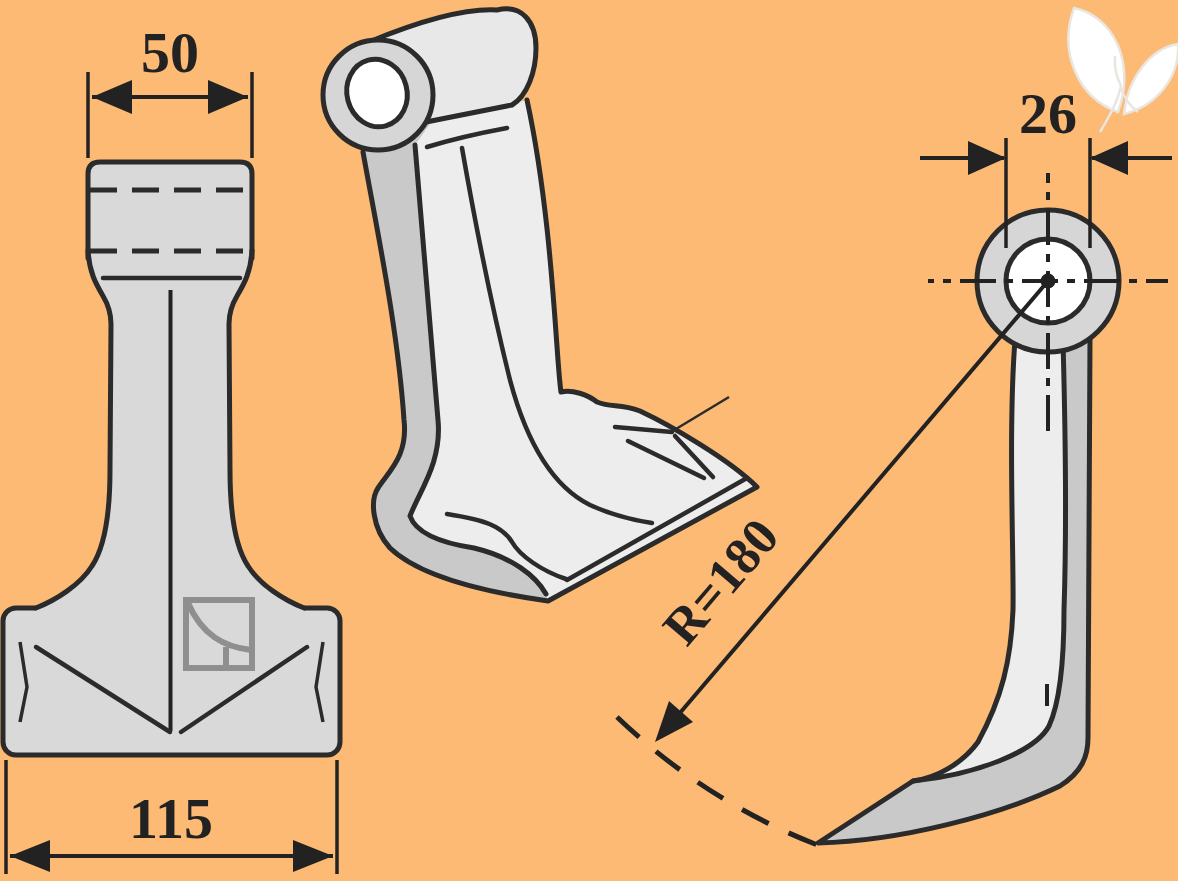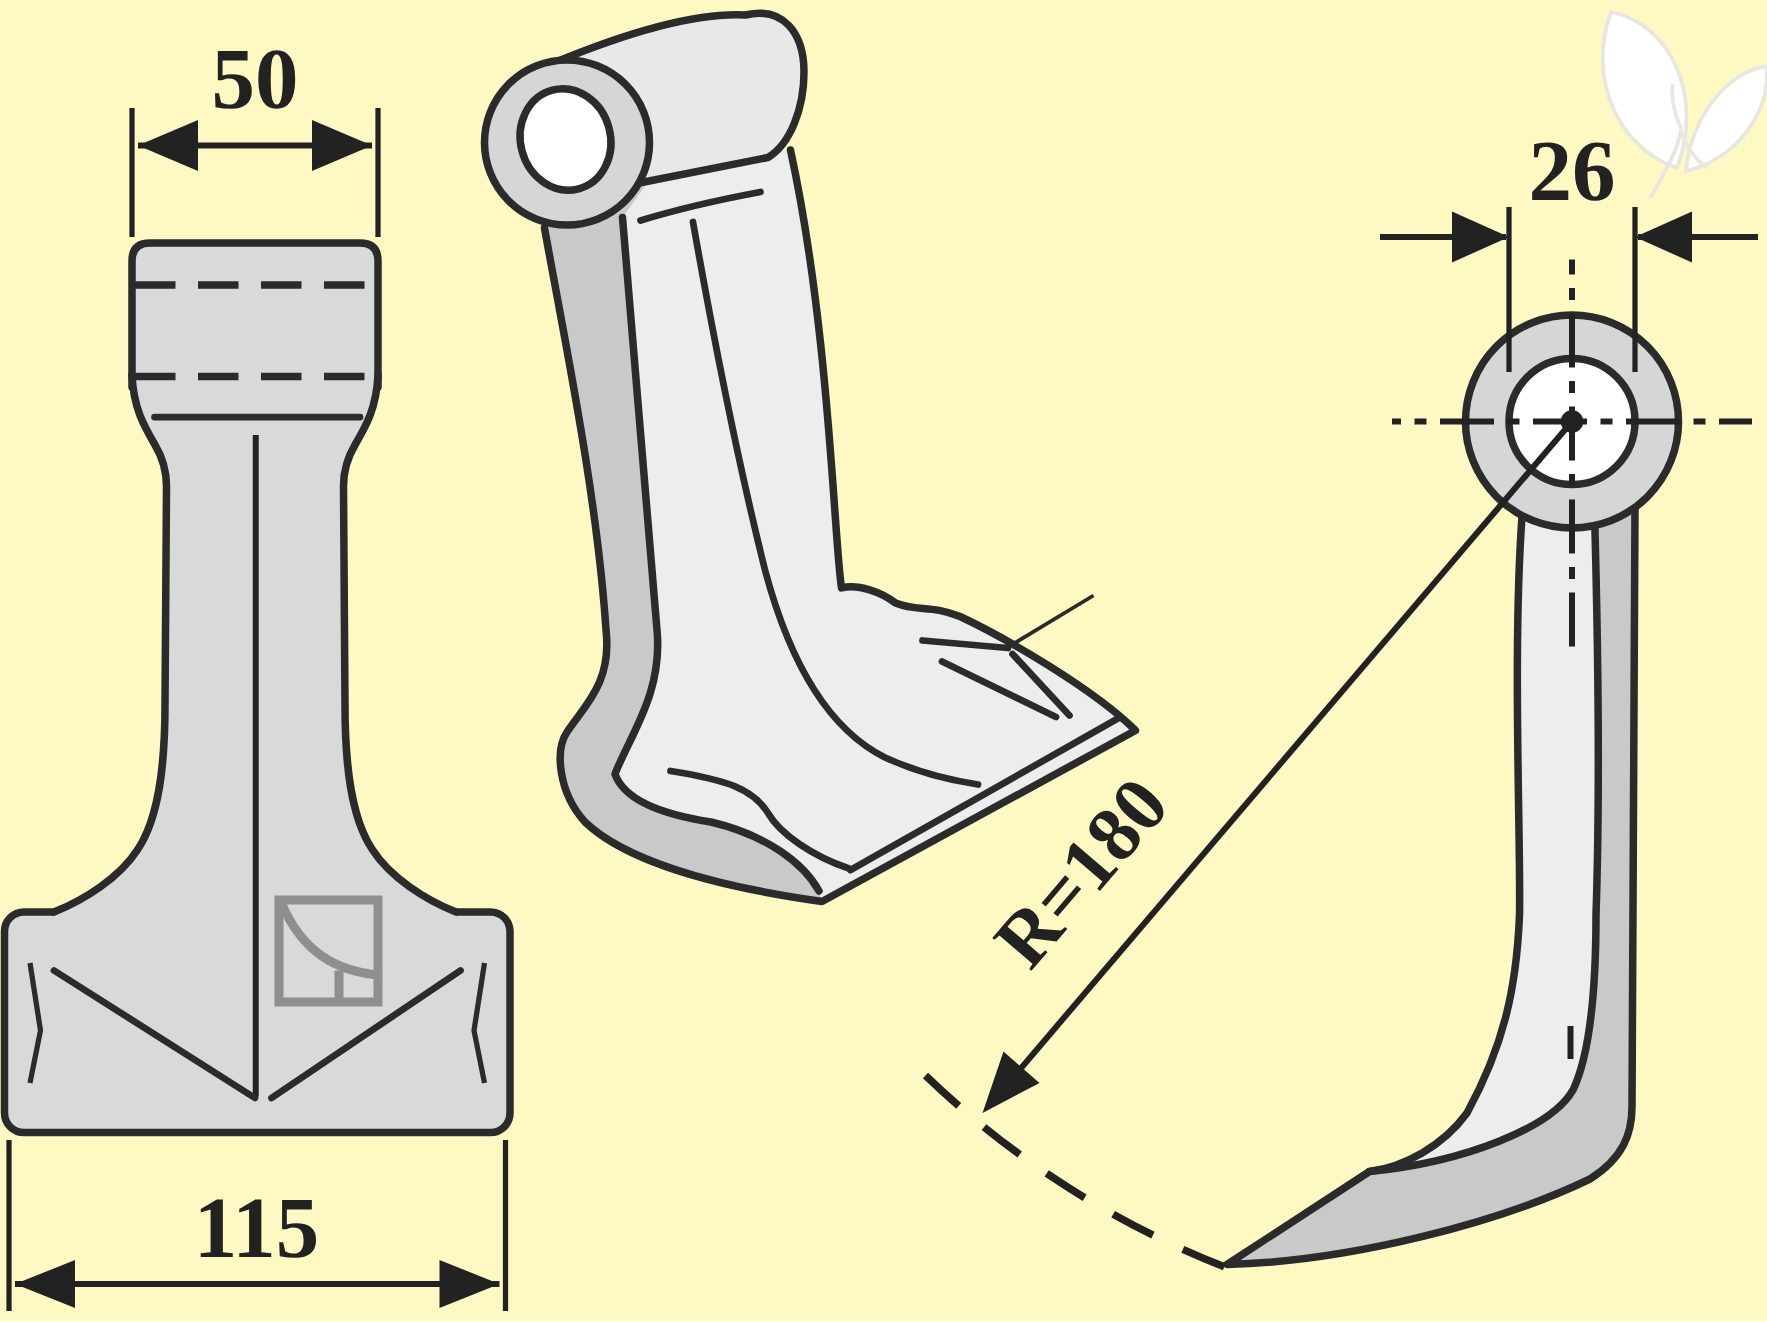--- a/index.html
+++ b/index.html
@@ -1,16 +1,16 @@
 <!DOCTYPE html>
 <html><head>
 <meta charset="utf-8">
 <style>
   html,body{margin:0;padding:0;background:#ffffff;}
-  #canvas{position:relative;width:1178px;height:881px;background:#fef9c3;overflow:hidden;
+  #canvas{position:relative;width:1178px;height:881px;background:#fdba74;overflow:hidden;
           font-family:"Liberation Serif", serif;}
   svg{display:block;}
   .dim-text{font-family:"Liberation Serif", serif;font-weight:bold;fill:#222222;}
   .outline{fill:none;stroke:#2b2b2b;stroke-width:5;stroke-linecap:round;stroke-linejoin:round;}
   .detail{fill:none;stroke:#2b2b2b;stroke-width:4.5;stroke-linecap:round;stroke-linejoin:round;}
   .dimline{fill:none;stroke:#222222;stroke-width:4;stroke-linecap:butt;}
   .extline{fill:none;stroke:#222222;stroke-width:3.5;stroke-linecap:butt;}
   .centerline{fill:none;stroke:#222222;stroke-width:4;stroke-linecap:butt;}
   .arrow{fill:#222222;stroke:none;}
 </style>

